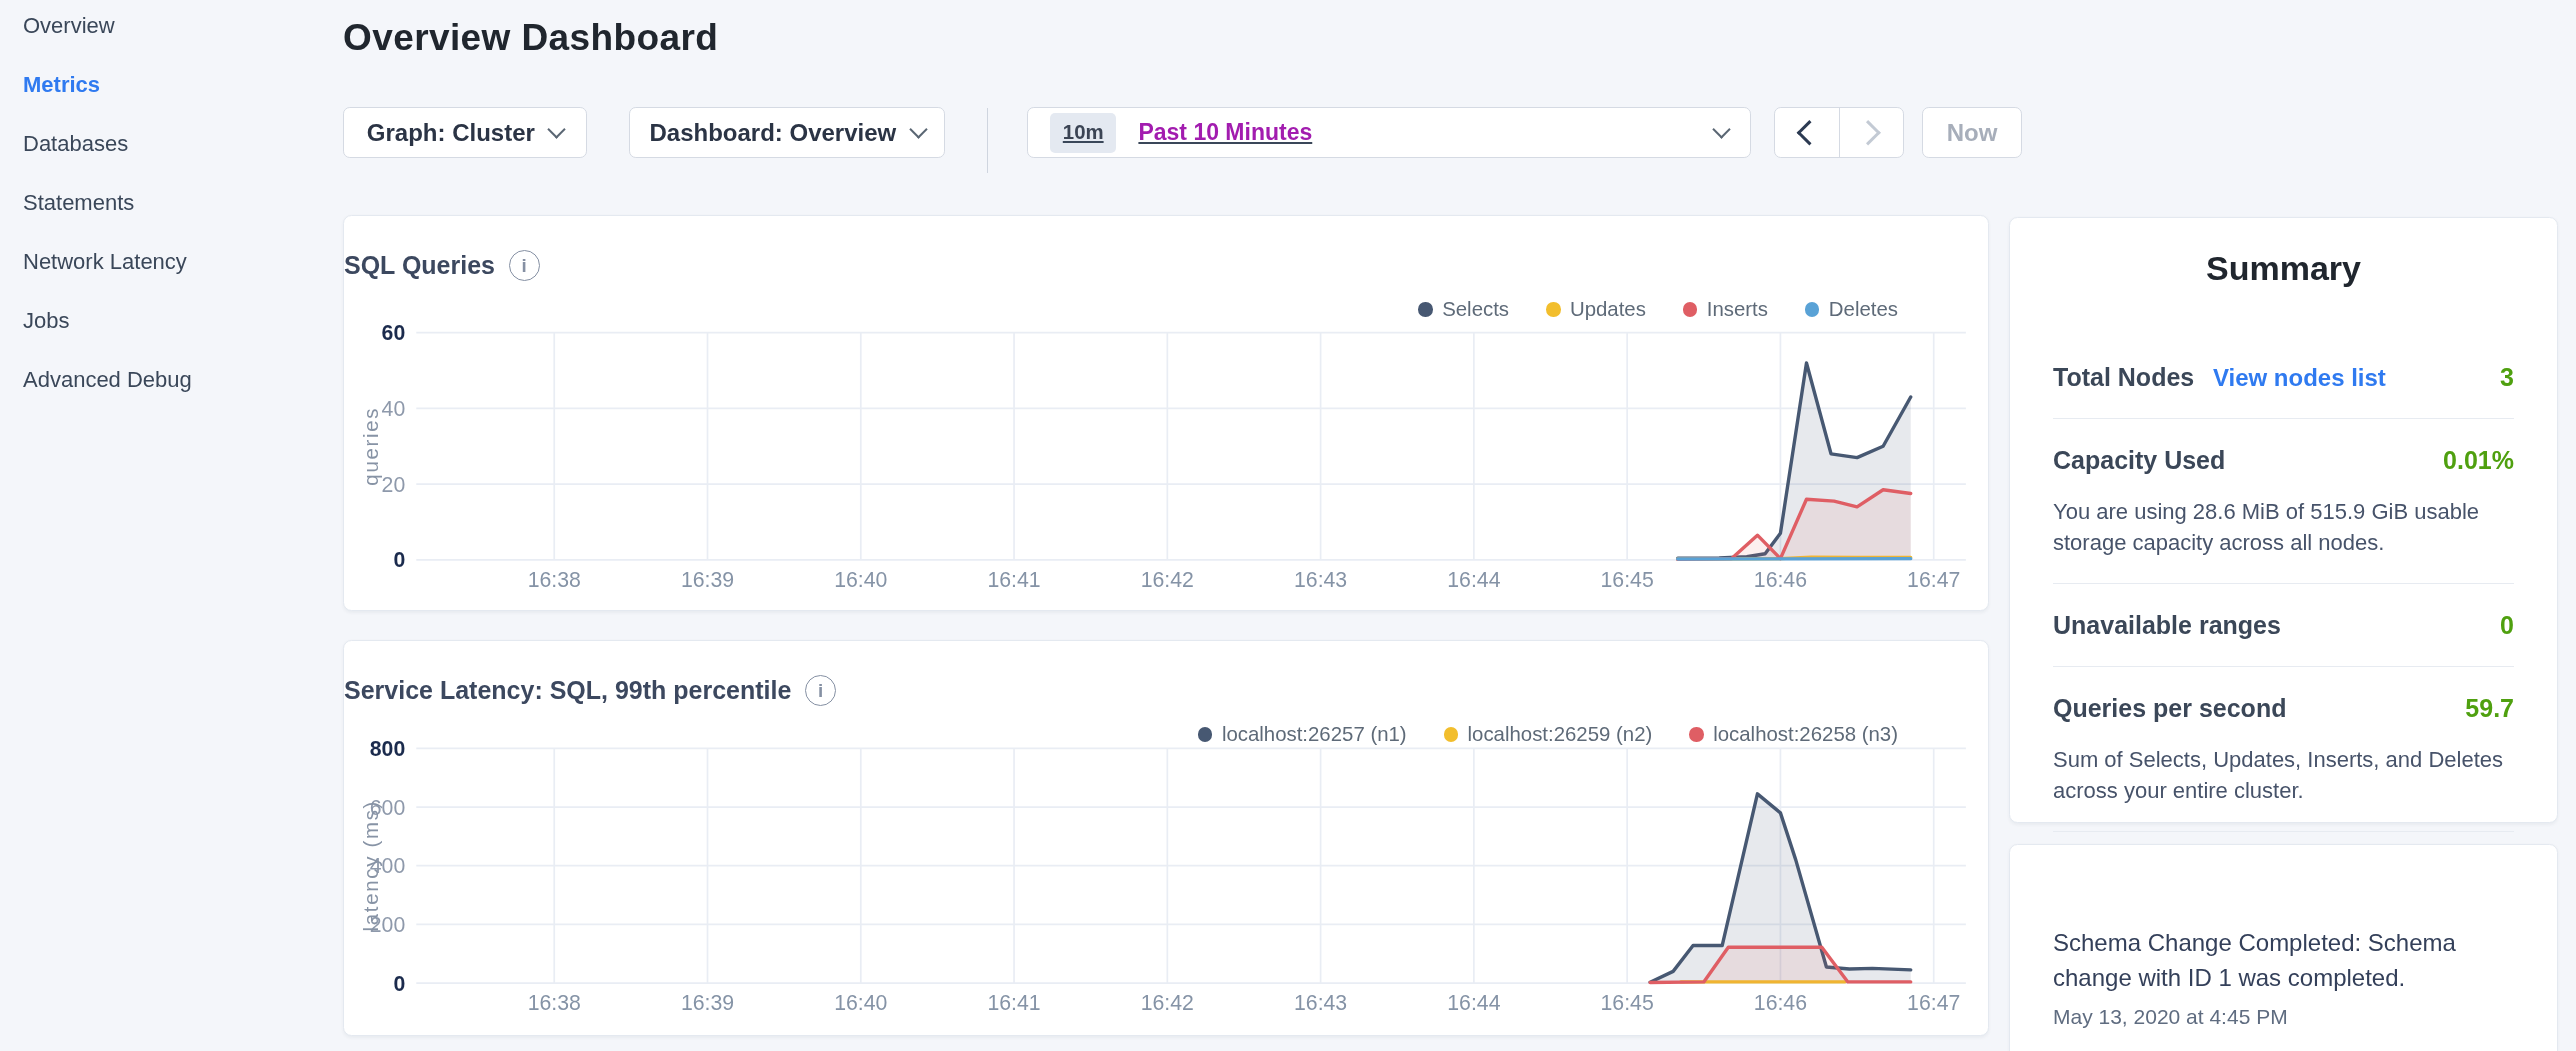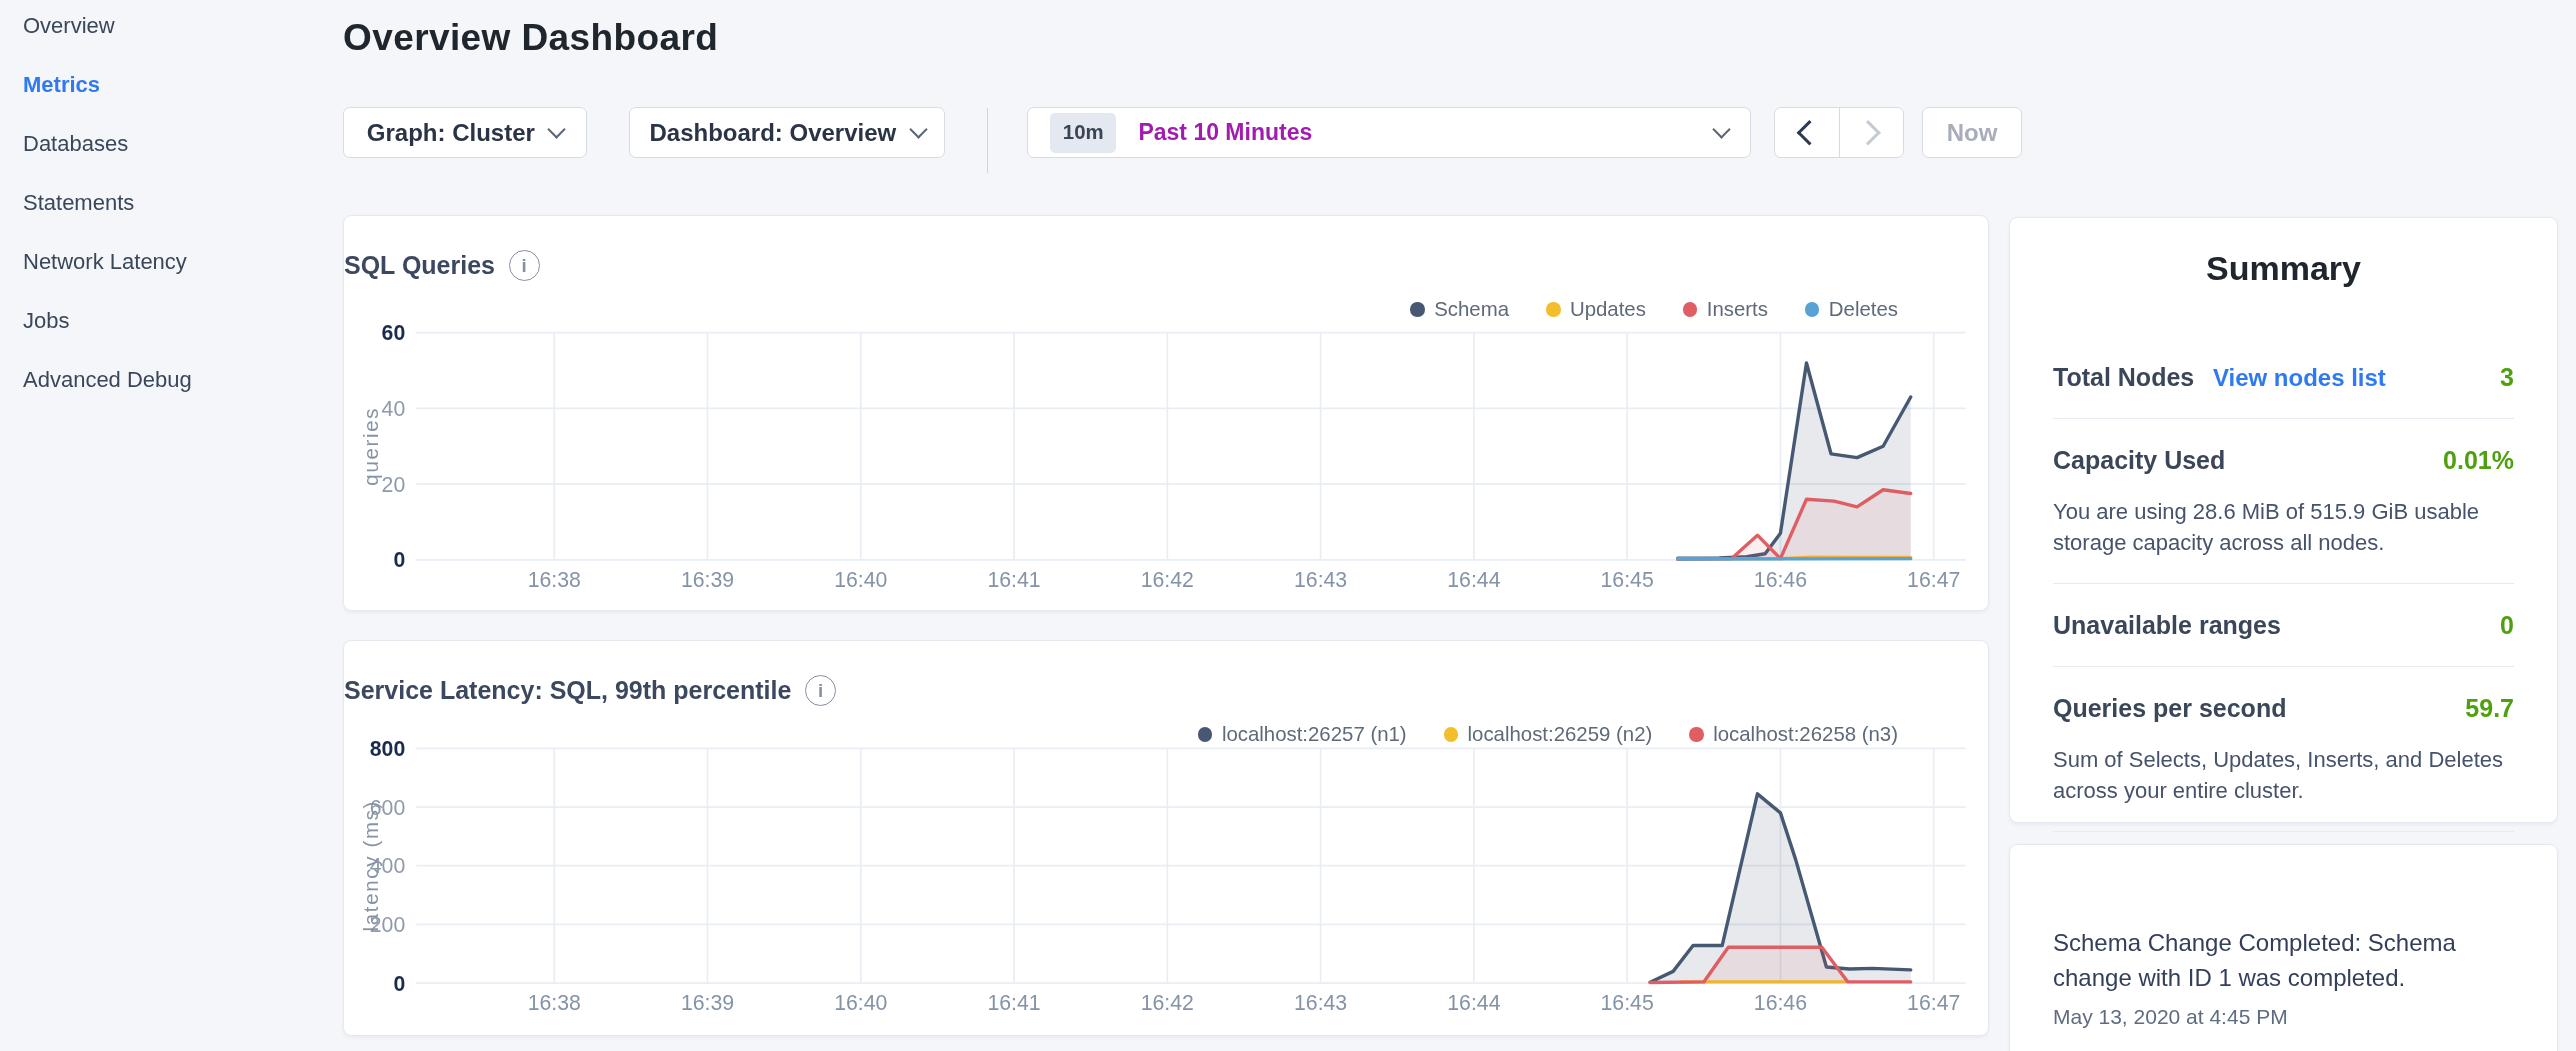--- a/index.html
+++ b/index.html
@@ -14,21 +14,21 @@
   .nav-item{font-size:22px;color:#3a4759;cursor:pointer;line-height:22px;}
   .nav-item.active{color:#2f7af0;font-weight:700;}
   
   .page-title{position:absolute;left:343px;top:17px;margin:0;font-size:37px;font-weight:600;color:#20262e;letter-spacing:0.4px;}
   .ctrl{box-sizing:border-box;position:absolute;top:107px;height:51px;background:#fff;border:0.9px solid #d5dae3;border-radius:6.8px;display:flex;align-items:center;}
   .dd-graph{left:343px;width:244px;justify-content:center;gap:15.3px;}
   .dd-dash{left:629px;width:316px;justify-content:center;gap:15.3px;}
   .dd-label{font-size:24px;font-weight:700;color:#2b3445;}
   .chev-down{width:11px;height:11px;border-right:2.6px solid #5a6673;border-bottom:2.6px solid #5a6673;transform:rotate(45deg);margin-top:-6.8px;}
   .toolbar-divider{position:absolute;left:987px;top:108px;width:0.9px;height:65px;background:#cfd5df;}
-  .timebox{left:1027px;width:724px;padding:0 22px;gap:22px;cursor:pointer;}
+  .timebox{left:1027px;width:724px;padding:0 22px;gap:22px;cursor:pointer;text-decoration:underline;}
   .tw-badge{background:#e4e9f1;border-radius:5.1px;padding:8.5px 12.8px;font-size:20.4px;font-weight:700;color:#3b4454;}
   .tw-label{font-size:23px;font-weight:700;color:#a21caf;flex:1;}
   .pager{left:1774px;width:130px;padding:0;overflow:hidden;}
   .pager-half{flex:1;height:100%;display:flex;align-items:center;justify-content:center;cursor:pointer;}
   .pager-half + .pager-half{border-left:0.9px solid #d5dae3;}
   .arr{width:14.5px;height:14.5px;border-right:3.4px solid #2c3a52;border-bottom:3.4px solid #2c3a52;}
   .arr.left{transform:rotate(135deg);margin-left:6.8px;}
   .arr.right{transform:rotate(-45deg);margin-right:6.8px;border-color:#c3cad4;}
   .now-btn{left:1922px;width:100px;justify-content:center;font-size:24px;font-weight:700;color:#a7aeba;cursor:default;}
   
@@ -102,21 +102,21 @@
 <div class="ctrl now-btn">Now</div>
 
 <div class="card chart-card1">
   <div class="chart-title-row">
     <span class="chart-title">SQL Queries</span>
     <span class="info-icon">i</span>
   </div>
   <div class="legend">
     <span class="legend-item">
         <span class="legend-dot" style="background: rgb(71, 88, 114);"></span>
-        <span class="legend-label">Schema</span>
+        <span class="legend-label">Selects</span>
       </span>
     <span class="legend-item">
         <span class="legend-dot" style="background: rgb(242, 190, 45);"></span>
         <span class="legend-label">Updates</span>
       </span>
     <span class="legend-item">
         <span class="legend-dot" style="background: rgb(223, 94, 100);"></span>
         <span class="legend-label">Inserts</span>
       </span>
     <span class="legend-item">

